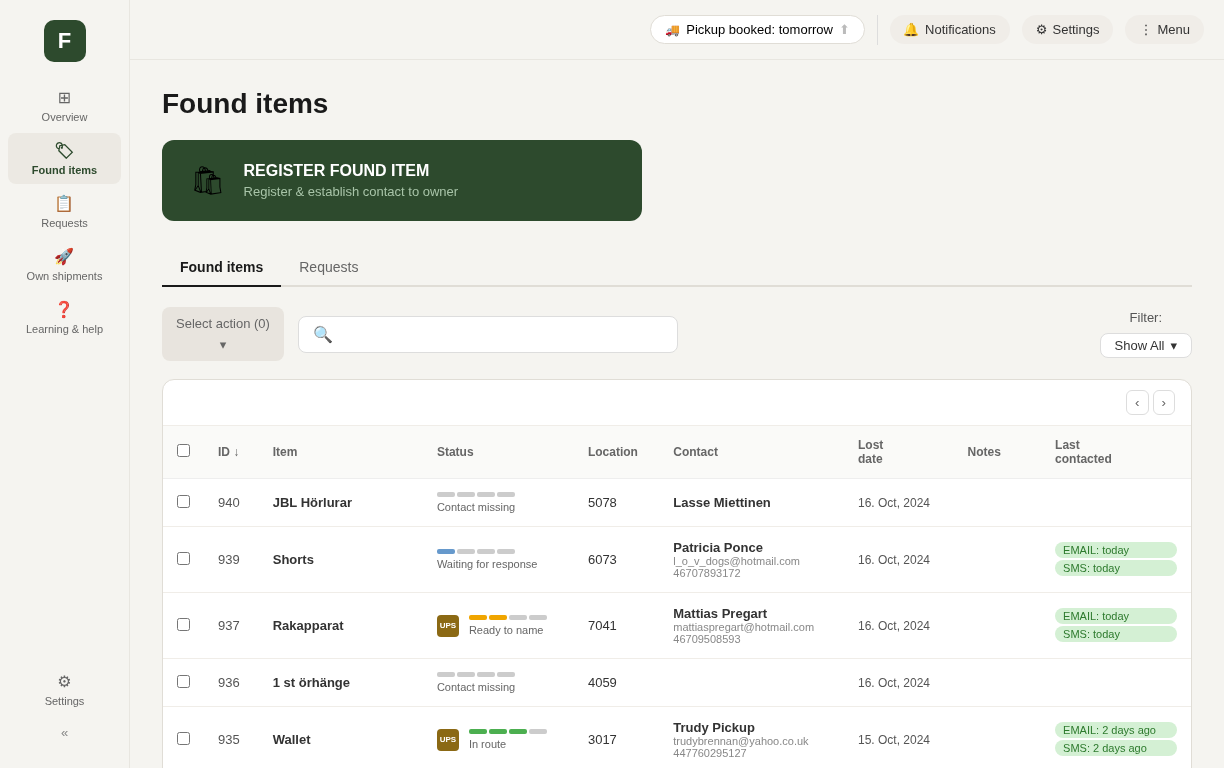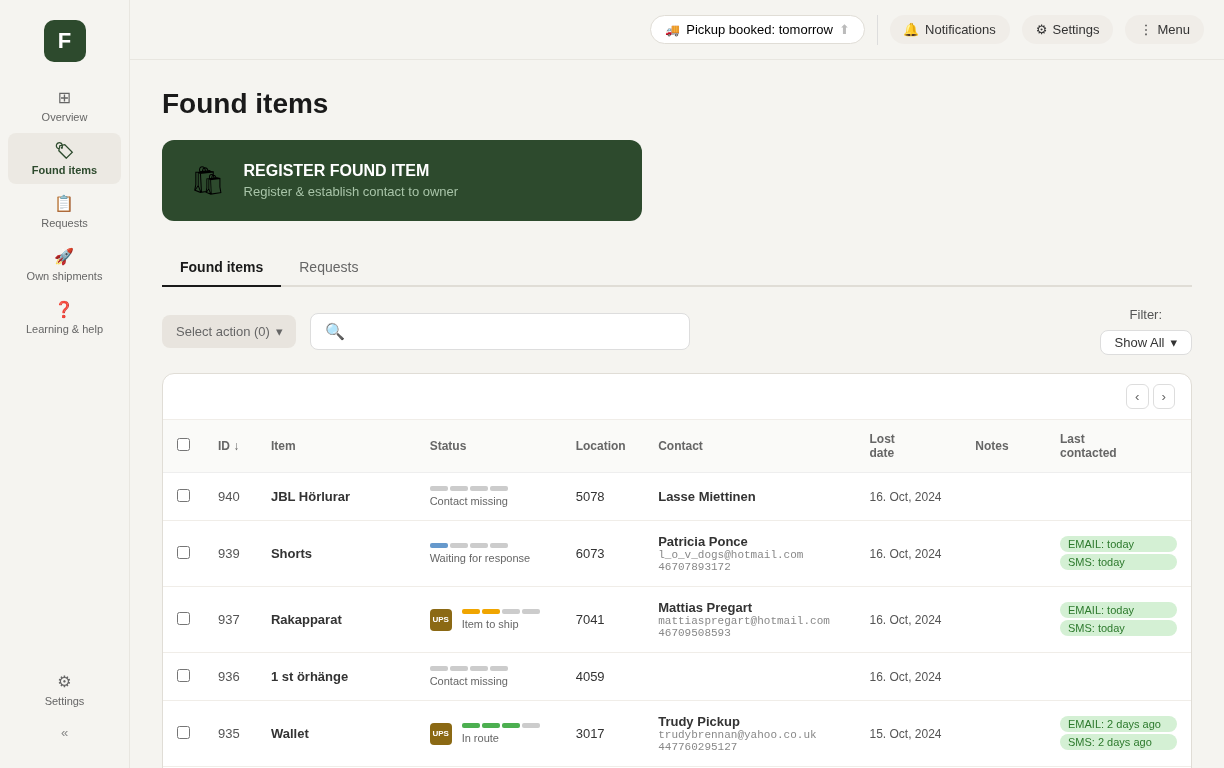--- a/index.html
+++ b/index.html
@@ -79,21 +79,21 @@
       padding: 10px 18px; font-size: 14px; cursor: pointer; color: #666;
       border-bottom: 2px solid transparent; margin-bottom: -2px;
     }
     .tab.active { color: #1a1a1a; font-weight: 600; border-bottom-color: #1a1a1a; }
 
     
     .toolbar { display: flex; align-items: center; gap: 14px; margin-bottom: 18px; }
     .select-action-btn {
       display: flex; align-items: center; gap: 6px;
       background: #e8e4de; border: none; border-radius: 8px;
-      padding: 9px 14px; font-size: 13px; cursor: pointer; color: #666;
+      padding: 9px 14px; font-size: 13px; cursor: pointer; color: #666; flex-direction: column;
     }
     .search-wrap {
       display: flex; align-items: center; gap: 8px;
       background: #fff; border: 1px solid #ddd; border-radius: 8px;
       padding: 8px 14px; flex: 1; max-width: 380px;
     }
     .search-wrap input {
       border: none; outline: none; font-size: 13px; color: #555; width: 100%;
       background: transparent;
     }
@@ -140,21 +140,21 @@
     
     .ups-badge {
       width: 22px; height: 22px; background: #8B6914; border-radius: 4px;
       display: inline-flex; align-items: center; justify-content: center;
       font-size: 8px; font-weight: 900; color: #fff; margin-right: 4px;
     }
     .status-with-icon { display: flex; align-items: flex-start; gap: 6px; }
 
     .td-contact { min-width: 160px; }
     .contact-name { font-weight: 600; font-size: 13px; }
-    .contact-detail { font-size: 11px; color: #888; font-family: Liberation Mono, monospace; }
+    .contact-detail { font-size: 11px; color: #888; }
 
     .td-lost { font-size: 12px; color: #555; min-width: 100px; }
     .td-notes { min-width: 80px; }
     .td-last { min-width: 120px; }
     .badge-contact {
       display: inline-block; background: #d4f0d4; color: #2d7a2d;
       border-radius: 10px; padding: 2px 8px; font-size: 11px; font-weight: 500;
       margin-bottom: 2px; display: block;
     }
   </style>
@@ -350,21 +350,21 @@
         <div class="ups-badge">UPS</div>
         <div>
           <div class="status-bars">
       <div class="bars-row">
         <div class="bar" style="width:18px;background:#f0a500"></div>
         <div class="bar" style="width:18px;background:#f0a500"></div>
         <div class="bar" style="width:18px;background:#ccc"></div>
         <div class="bar" style="width:18px;background:#ccc"></div>
       </div>
     </div>
-          <div class="status-label">Item to ship</div>
+          <div class="status-label">Ready to name</div>
         </div>
       </div>
     </td>
     <td class="td-location">7041</td>
     <td class="td-contact">
                 <div class="contact-name">Mattias Pregart</div>
                 <div class="contact-detail">mattiaspregart@hotmail.com</div>
                 <div class="contact-detail">46709508593</div>
               </td>
     <td class="td-lost">16. Oct, 2024</td>

